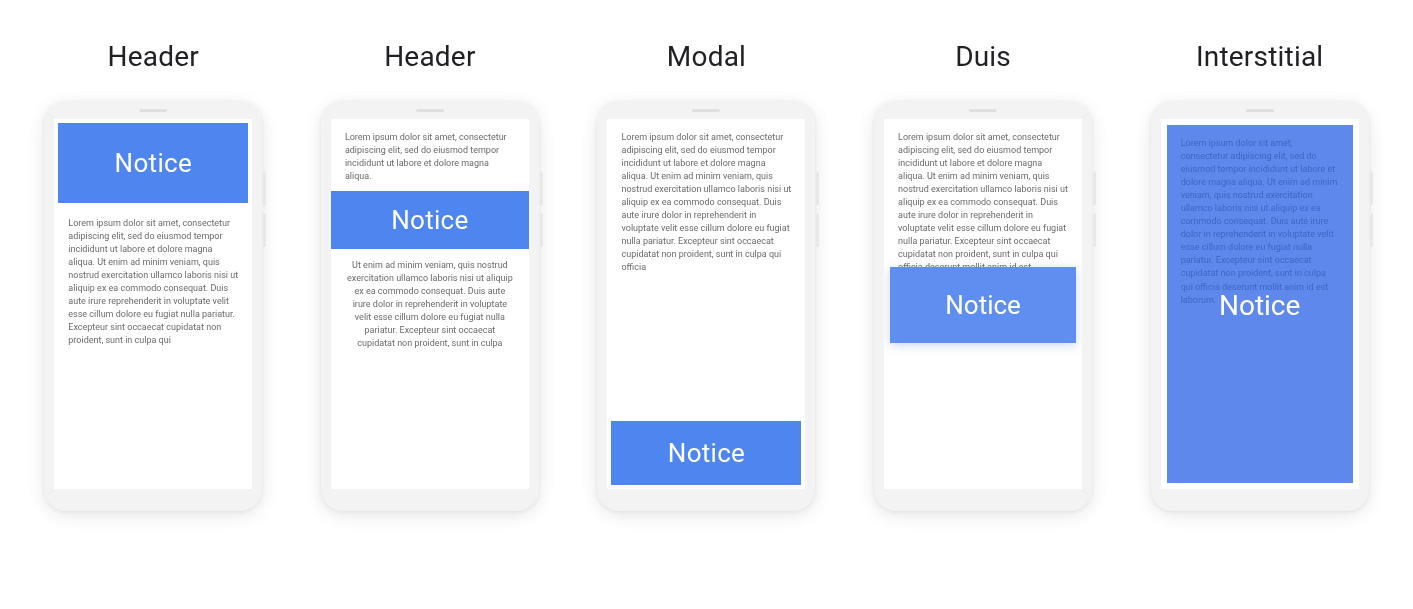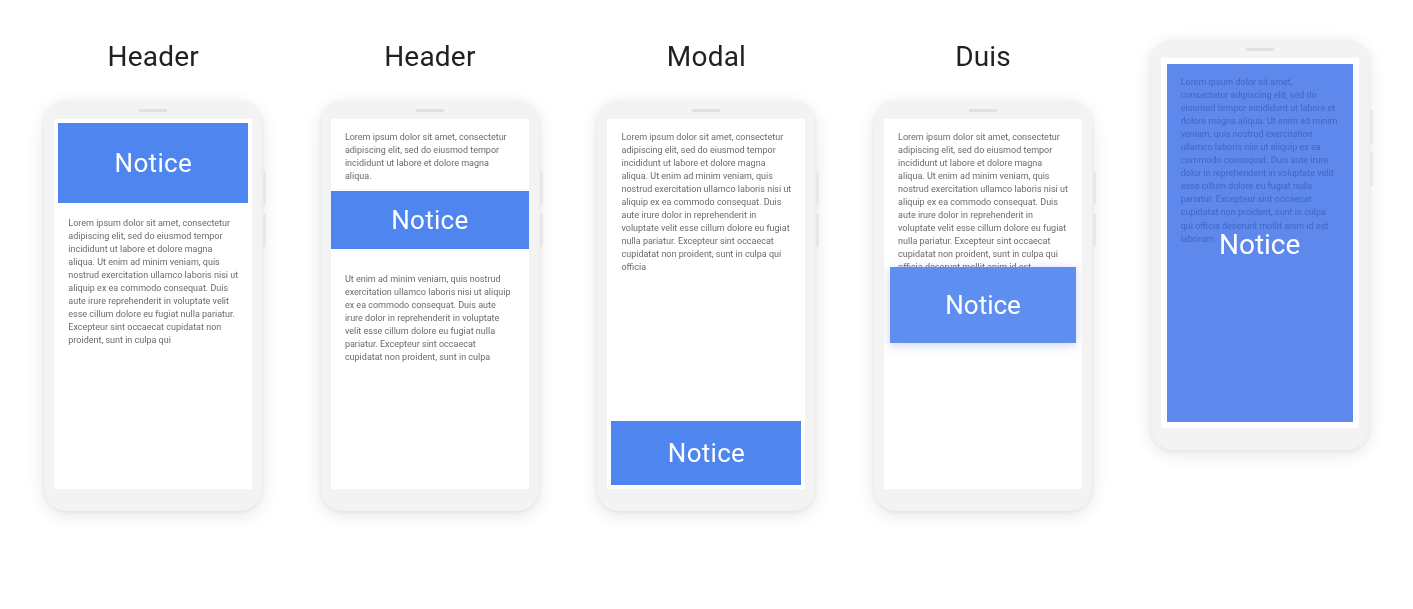--- a/index.html
+++ b/index.html
@@ -102,21 +102,21 @@
     height: 80px;
     margin: 4px 4px 0 4px;
   }
   .v-header .content { padding-top: 14px; }
   
   .v-inline .notice {
     height: 58px;
     margin: 0 0 0 0;
   }
   .v-inline .content.top { padding-bottom: 8px; }
-  .v-inline .content.bottom { padding-top: 24px; }
+  .v-inline .content.bottom { padding-top: 10px; text-align: center; }
   
   .v-footer .screen { }
   .v-footer .content { flex: 1; padding-bottom: 4px; }
   .v-footer .notice {
     height: 64px;
     margin: 0 4px 4px 4px;
   }
   
   .v-modal .content { padding: 12px 14px; }
   .v-modal .modal-overlay {
@@ -212,20 +212,21 @@
       <div class="screen">
         <div class="content">
           <p class="para">Lorem ipsum dolor sit amet, consectetur adipiscing elit, sed do eiusmod tempor incididunt ut labore et dolore magna aliqua. Ut enim ad minim veniam, quis nostrud exercitation ullamco laboris nisi ut aliquip ex ea commodo consequat. Duis aute irure dolor in reprehenderit in voluptate velit esse cillum dolore eu fugiat nulla pariatur. Excepteur sint occaecat cupidatat non proident, sunt in culpa qui officia deserunt mollit anim id est laborum.</p>
         </div>
         <div class="modal-overlay">Notice</div>
       </div>
     </div>
   </div>
 
   <div class="col">
+    <div class="col-title">Interstitial</div>
     <div class="phone v-interstitial">
       <span class="side2"></span>
       <div class="screen">
         <div class="inter-overlay"></div>
         <div class="inter-content">
           <p class="para">Lorem ipsum dolor sit amet, consectetur adipiscing elit, sed do eiusmod tempor incididunt ut labore et dolore magna aliqua. Ut enim ad minim veniam, quis nostrud exercitation ullamco laboris nisi ut aliquip ex ea commodo consequat. Duis aute irure dolor in reprehenderit in voluptate velit esse cillum dolore eu fugiat nulla pariatur. Excepteur sint occaecat cupidatat non proident, sunt in culpa qui officia deserunt mollit anim id est laborum.</p>
         </div>
         <div class="notice-label">Notice</div>
       </div>
     </div>

